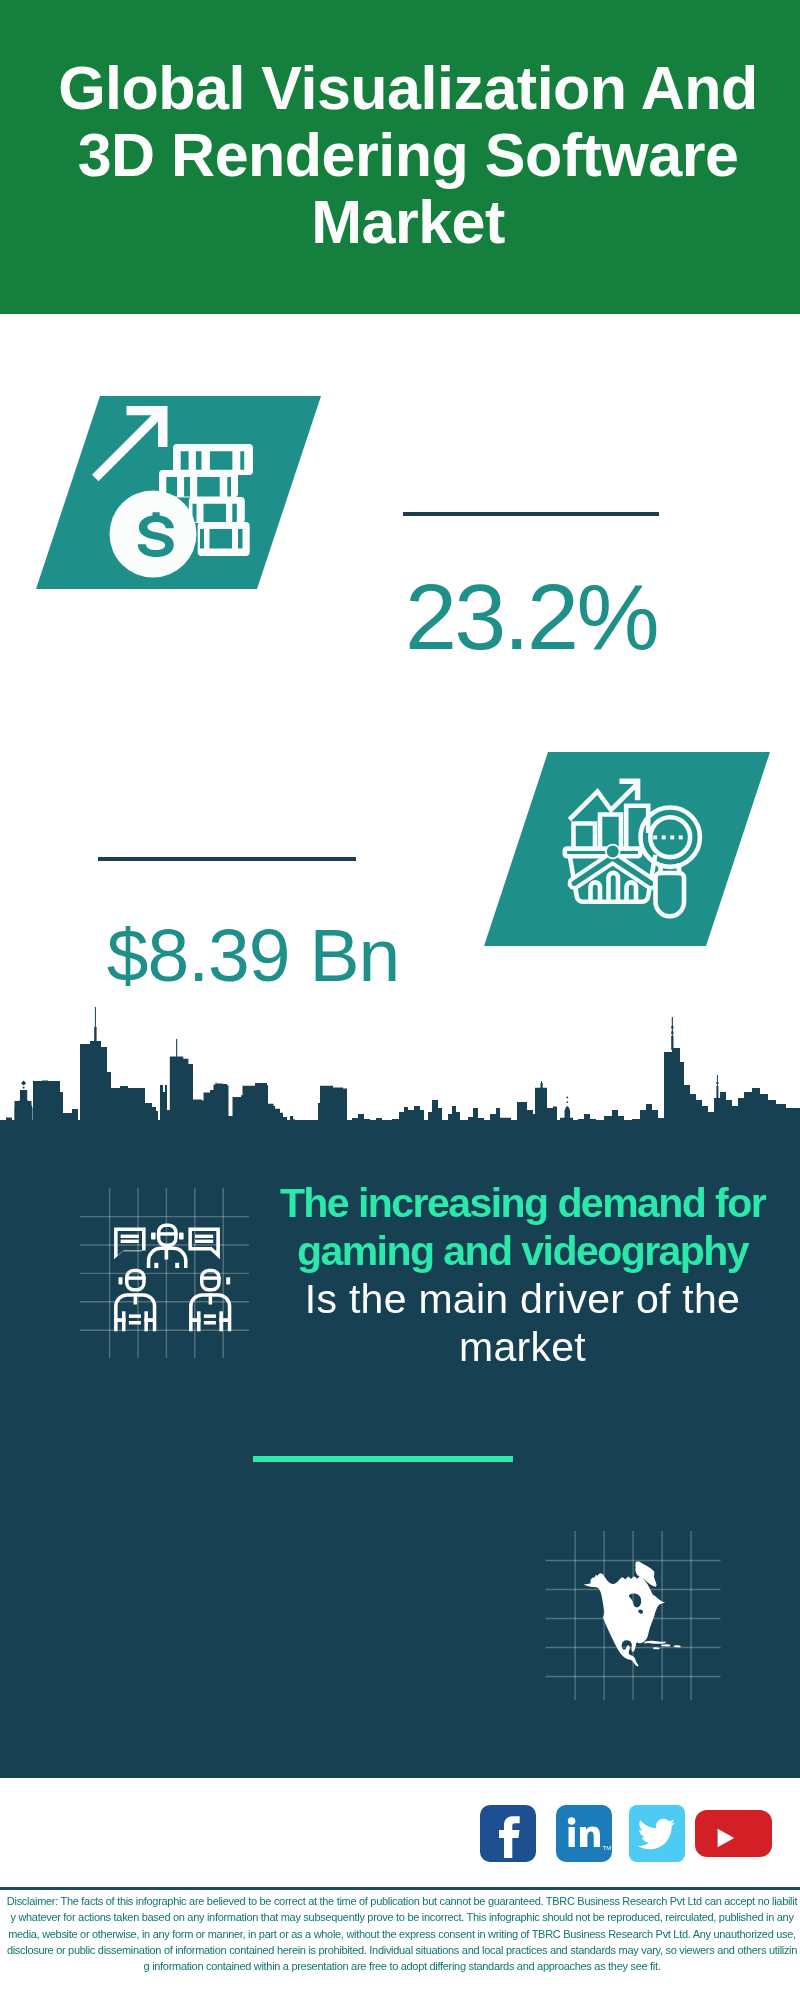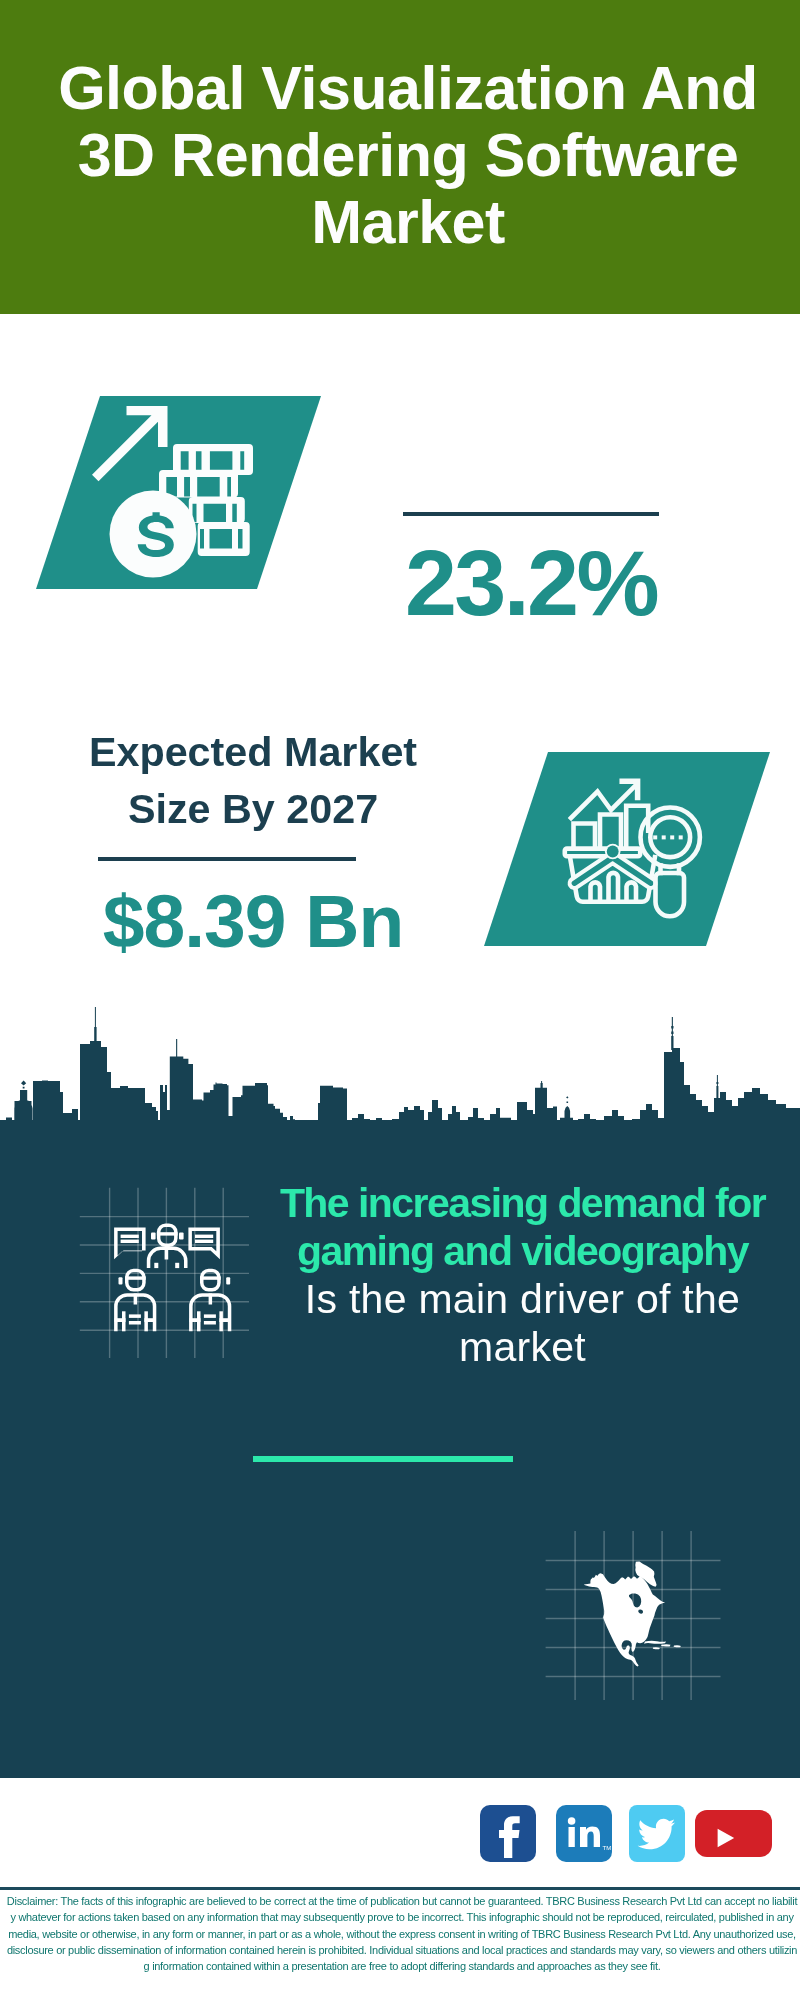--- a/index.html
+++ b/index.html
@@ -1,29 +1,29 @@
 <!DOCTYPE html>
 <html><head>
 <meta charset="utf-8">
 <style>
   * { margin:0; padding:0; box-sizing:border-box; }
   html,body { width:800px; height:2000px; }
   body { font-family:"Liberation Sans", sans-serif; background:#ffffff; overflow:hidden; }
   .page { position:relative; width:800px; height:2000px; background:#fff; }
 
   
-  .header { position:absolute; left:0; top:0; width:800px; height:314px; background:#4d7c0f; }
+  .header { position:absolute; left:0; top:0; width:800px; height:314px; background:#15803d; }
   .title { position:absolute; left:48px; top:55px; width:720px; text-align:center;
            color:#fdfdfd; font-size:61px; font-weight:bold; line-height:67px; letter-spacing:-0.5px; }
 
   
   .para { position:absolute; background:#1f8f89; }
   .stat-head { color:#1c3f4f; font-weight:bold; font-size:41.3px; line-height:56.5px; text-align:center; }
   .rule { background:#1c3f4f; height:3px; }
-  .stat-val { color:#1f8f89; font-weight:bold; font-size:93.5px; line-height:93.5px; text-align:center; letter-spacing:-2.6px; }
+  .stat-val { color:#1f8f89; font-weight:normal; font-size:93.5px; line-height:93.5px; text-align:center; letter-spacing:-2.6px;margin-top:34px; }
 
   
   #para1 { left:36px; top:396px; width:285px; height:193px;
            clip-path:polygon(64px 0, 285px 0, 221px 193px, 0 193px); }
   #b1text { position:absolute; left:351px; top:379px; width:376px; }
   #b1rule { position:absolute; left:403px; top:512px; width:256px; height:4px; }
 
   
   #para2 { left:484px; top:752px; width:286px; height:194px;
            clip-path:polygon(64px 0, 286px 0, 222px 194px, 0 194px); }
@@ -133,23 +133,20 @@
       <path d="M660.5,865.5 v7.5 M679,865.5 v7.5"></path>
       <path d="M660,873 h19.5 a4.5,4.5 0 0 1 4.5,4.5 v24.5 a14.2,14.2 0 0 1 -28.5,0 v-24.5 a4.5,4.5 0 0 1 4.5,-4.5 z"></path>
     </g>
     <g fill="#f4fbfa">
       <rect x="653.2" y="835.4" width="4" height="4"></rect>
       <rect x="661.7" y="835.4" width="4" height="4"></rect>
       <rect x="670.2" y="835.4" width="4" height="4"></rect>
       <rect x="678.7" y="835.4" width="4" height="4"></rect>
     </g>
   </svg>
-  <div id="b2text">
-    <div class="stat-head">Expected Market Size By 2027</div>
-  </div>
   <div class="rule" id="b2rule"></div>
   <div class="stat-val" id="b2val" style="position:absolute;left:40px;top:884px;width:426px;font-size:75px;line-height:75px;letter-spacing:-1px;">$8.39 Bn</div>
 
   <svg id="skyline" width="800" height="800" viewBox="0 1000 800 800" style="position:absolute;left:0;top:1000px;">
     <path fill="#174152" d="M0,1778 L0,1120.5 L0.0,1120.5 L6.0,1120.5 L6.0,1117.5 L12.0,1117.5 L12.0,1121.0 L14.5,1121.0 L14.5,1101.0 L31.5,1101.0 L31.5,1122.0 L33.0,1122.0 L33.0,1081.0 L42.0,1081.0 L42.0,1080.5 L48.0,1080.5 L48.0,1081.0 L60.0,1081.0 L60.0,1092.0 L63.0,1092.0 L63.0,1113.0 L72.0,1113.0 L72.0,1109.0 L78.0,1109.0 L78.0,1122.0 L80.0,1122.0 L80.0,1044.0 L90.0,1044.0 L90.0,1041.0 L101.0,1041.0 L101.0,1047.0 L107.0,1047.0 L107.0,1072.0 L111.0,1072.0 L111.0,1088.0 L120.0,1088.0 L120.0,1086.0 L128.0,1086.0 L128.0,1088.0 L140.0,1088.0 L140.0,1088.0 L145.0,1088.0 L145.0,1103.0 L152.0,1103.0 L152.0,1107.0 L156.0,1107.0 L156.0,1111.0 L158.0,1111.0 L158.0,1122.0 L160.0,1122.0 L160.0,1085.0 L163.0,1085.0 L163.0,1092.0 L165.0,1092.0 L165.0,1085.0 L167.0,1085.0 L167.0,1110.0 L169.8,1110.0 L169.8,1056.6 L183.3,1056.6 L183.3,1058.8 L188.4,1058.8 L188.4,1064.0 L193.0,1064.0 L193.0,1099.5 L193.5,1099.5 L193.5,1099.5 L202.0,1099.5 L202.0,1100.4 L203.5,1100.4 L203.5,1092.5 L210.0,1092.5 L210.0,1090.0 L213.5,1090.0 L213.5,1084.6 L215.5,1084.6 L215.5,1082.4 L216.5,1082.4 L216.5,1083.5 L222.5,1083.5 L222.5,1084.0 L227.0,1084.0 L227.0,1085.2 L228.5,1085.2 L228.5,1116.0 L232.5,1116.0 L232.5,1097.0 L241.0,1097.0 L241.0,1095.3 L242.5,1095.3 L242.5,1085.7 L255.0,1085.7 L255.0,1082.9 L267.0,1082.9 L267.0,1085.2 L268.0,1085.2 L268.0,1103.7 L273.5,1103.7 L273.5,1106.0 L275.0,1106.0 L275.0,1108.8 L280.0,1108.8 L280.0,1112.8 L283.0,1112.8 L283.0,1116.9 L287.0,1116.9 L287.0,1121.0 L290.0,1121.0 L290.0,1116.0 L293.0,1116.0 L293.0,1119.3 L295.0,1119.3 L295.0,1121.8 L318.0,1121.8 L318.0,1103.0 L320.0,1103.0 L320.0,1085.7 L333.0,1085.7 L333.0,1087.6 L343.0,1087.6 L343.0,1088.5 L347.0,1088.5 L347.0,1122.0 L352.0,1122.0 L352.0,1118.0 L358.0,1118.0 L358.0,1114.0 L364.0,1114.0 L364.0,1119.0 L370.0,1119.0 L370.0,1122.0 L376.0,1122.0 L376.0,1118.0 L382.0,1118.0 L382.0,1122.0 L392.0,1122.0 L392.0,1119.0 L399.0,1119.0 L399.0,1112.0 L404.0,1112.0 L404.0,1107.0 L408.0,1107.0 L408.0,1110.0 L414.0,1110.0 L414.0,1106.0 L420.0,1106.0 L420.0,1110.0 L424.0,1110.0 L424.0,1122.0 L428.0,1122.0 L428.0,1112.0 L432.0,1112.0 L432.0,1100.0 L438.0,1100.0 L438.0,1108.0 L442.0,1108.0 L442.0,1122.0 L448.0,1122.0 L448.0,1114.0 L452.0,1114.0 L452.0,1106.0 L456.0,1106.0 L456.0,1112.0 L460.0,1112.0 L460.0,1122.0 L468.0,1122.0 L468.0,1117.0 L473.0,1117.0 L473.0,1108.0 L478.0,1108.0 L478.0,1118.0 L484.0,1118.0 L484.0,1122.0 L490.0,1122.0 L490.0,1114.0 L496.0,1114.0 L496.0,1108.0 L500.0,1108.0 L500.0,1117.7 L511.0,1117.7 L511.0,1122.0 L517.0,1122.0 L517.0,1102.0 L527.0,1102.0 L527.0,1110.0 L533.0,1110.0 L533.0,1114.0 L535.0,1114.0 L535.0,1087.7 L547.0,1087.7 L547.0,1108.0 L553.0,1108.0 L553.0,1106.5 L557.0,1106.5 L557.0,1122.0 L560.0,1122.0 L560.0,1117.7 L573.0,1117.7 L573.0,1122.0 L578.0,1122.0 L578.0,1119.0 L584.0,1119.0 L584.0,1114.0 L590.0,1114.0 L590.0,1119.0 L596.0,1119.0 L596.0,1122.0 L604.0,1122.0 L604.0,1116.0 L612.0,1116.0 L612.0,1110.0 L618.0,1110.0 L618.0,1116.0 L624.0,1116.0 L624.0,1122.0 L632.0,1122.0 L632.0,1119.0 L640.0,1119.0 L640.0,1110.0 L646.0,1110.0 L646.0,1104.0 L652.0,1104.0 L652.0,1110.0 L658.0,1110.0 L658.0,1118.0 L664.0,1118.0 L664.0,1052.0 L672.0,1052.0 L672.0,1048.0 L680.0,1048.0 L680.0,1062.0 L684.0,1062.0 L684.0,1085.0 L690.0,1085.0 L690.0,1094.0 L696.0,1094.0 L696.0,1100.0 L702.0,1100.0 L702.0,1106.0 L708.0,1106.0 L708.0,1112.0 L714.0,1112.0 L714.0,1098.0 L720.0,1098.0 L720.0,1092.0 L726.0,1092.0 L726.0,1100.0 L732.0,1100.0 L732.0,1106.0 L738.0,1106.0 L738.0,1098.0 L744.0,1098.0 L744.0,1092.0 L752.0,1092.0 L752.0,1088.0 L760.0,1088.0 L760.0,1094.0 L768.0,1094.0 L768.0,1100.0 L776.0,1100.0 L776.0,1104.0 L786.0,1104.0 L786.0,1108.0 L800.0,1108.0 L800,1778 Z"></path>
     <g fill="#174152">
 
       <path d="M14.6,1122 v-13.4 q0.3,-4.5 5.4,-5 v-1.5 h-1.2 v-1.6 h1.2 v-10.5 h3.6 v-1.6 h-0.9 v-1.6 h0.9 v-1.2
                l-2.6,-2.4 l2.6,-2.6 l2.6,2.6 l-2.6,2.4 v1.2 h0.9 v1.6 h-0.9 v1.6 h3.6 v10.5 h1.2 v1.6 h-1.2 v1.5
                q5.1,0.5 5.4,5 v13.4 z"></path>

